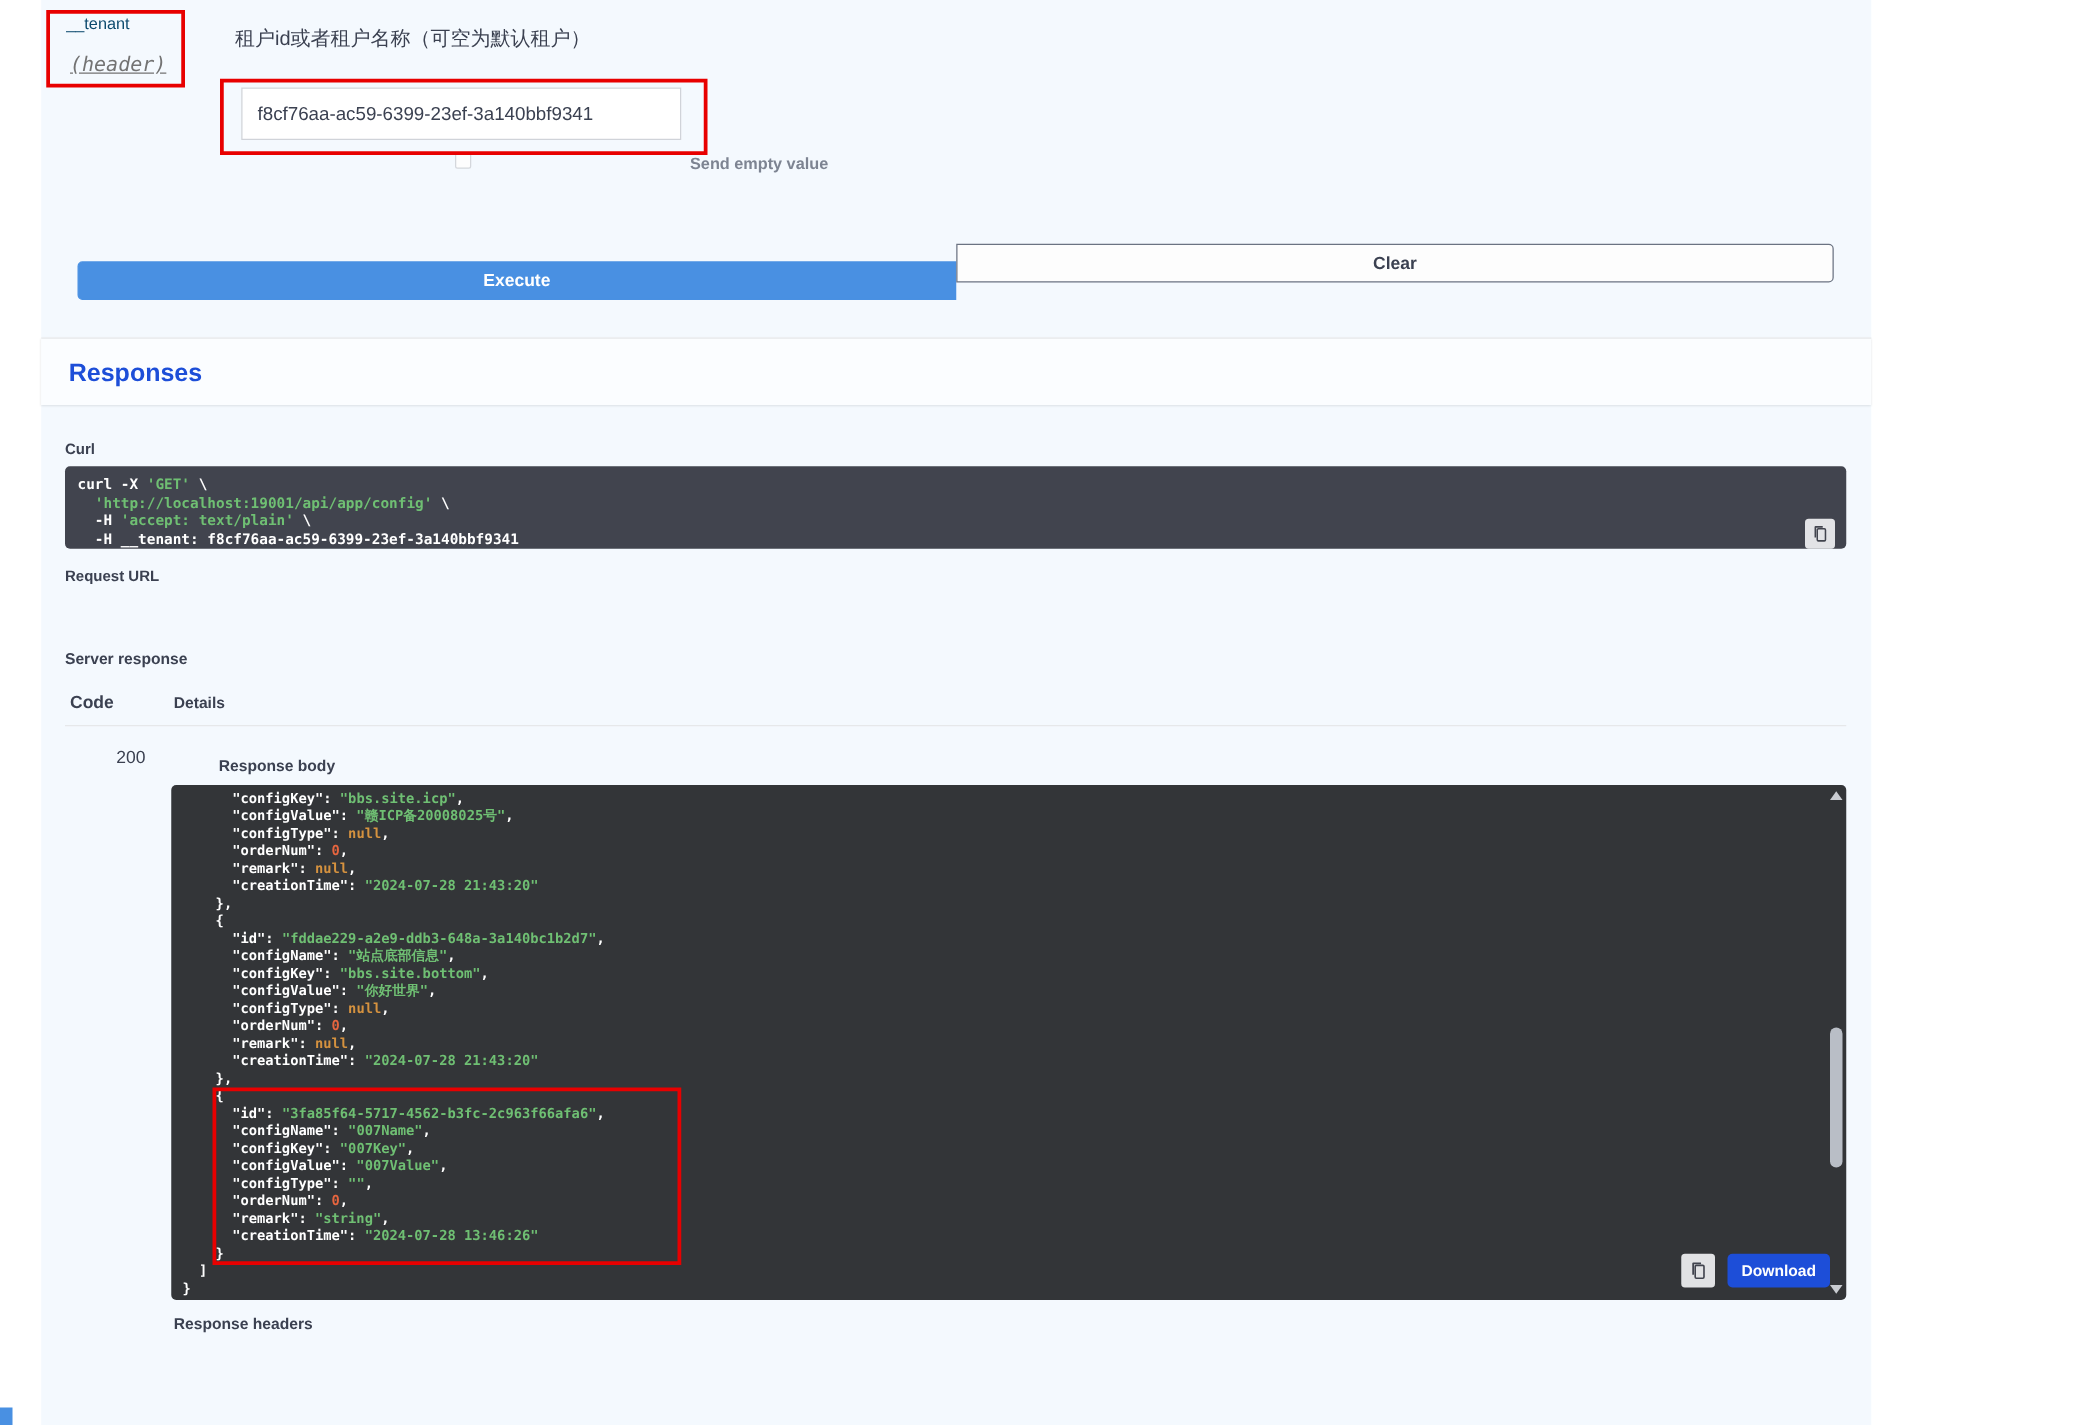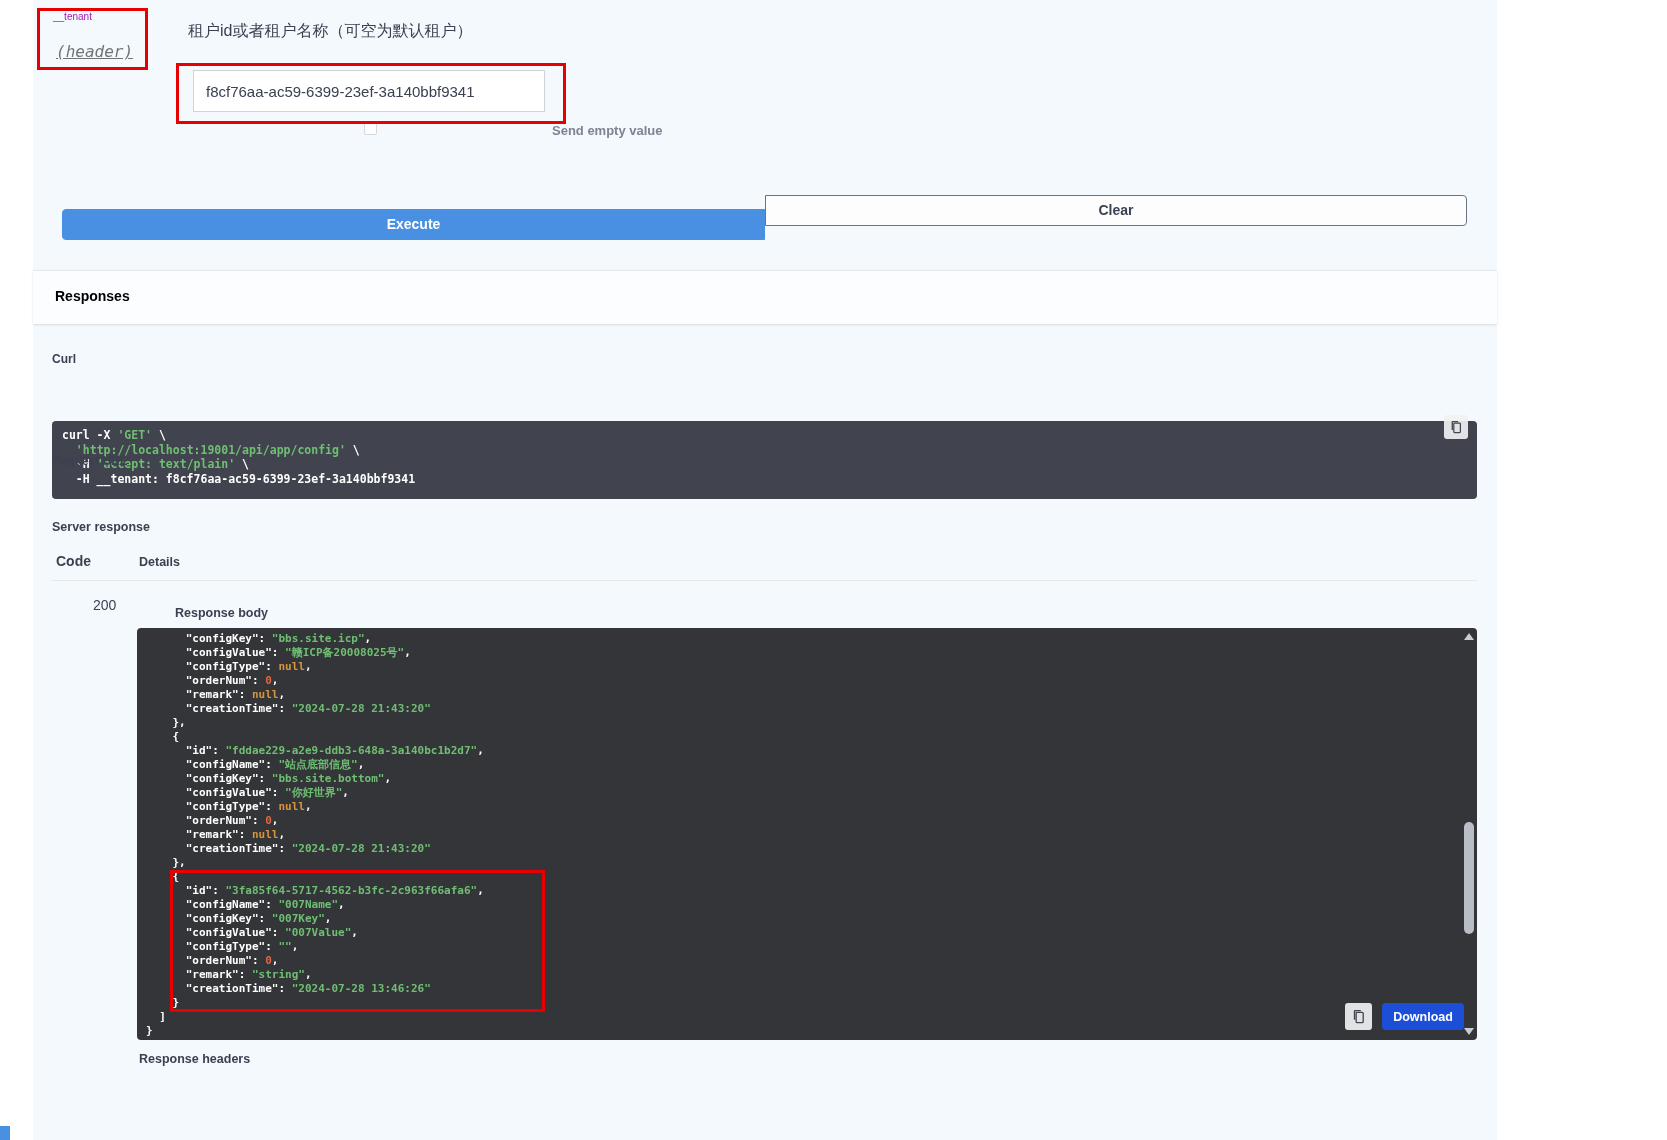--- a/index.html
+++ b/index.html
@@ -6,38 +6,38 @@
   html,body { background:#fff; }
   body { font-family:"Liberation Sans", sans-serif; color:#3b4151; }
   .page { position:relative; width:1667px; height:1140px; background:#fff; overflow:hidden; }
   .abs { position:absolute; }
 
   .opblock { left:33px; top:0; width:1464px; height:1140px; background:#f4f9fe; }
 
   
   .red-box { border:3px solid #e80000; pointer-events:none; z-index:30; background:transparent; }
 
-  .param-name { font-size:10px; color:#a21caf; }
+  .param-name { font-size:13px; color:#0c4a6e; }
   .param-in { font-size:16px; font-style:italic; color:#737373; font-family:"DejaVu Sans Mono", monospace;text-decoration:underline; }
   .param-desc { font-size:16px; color:#3b4151; }
 
   .tenant-input { height:42px; width:352px; border:1px solid #d0d3d9; border-radius:0;
                   padding:0 12px; font-size:15px; color:#3b4151; background:#fff;
                   font-family:"Liberation Sans", sans-serif; }
   .send-empty-label { font-size:13px; font-weight:bold; color:#7d8492; }
   .empty-checkbox { width:13px; height:13px; appearance:none; -webkit-appearance:none;
                     background:#fdfdfd; border:1px solid #d4d7dc; border-radius:2px; }
 
   .btn { font-size:14px; font-weight:bold; text-align:center; line-height:29px; cursor:pointer; }
   .btn-execute { background:#4990e2; color:#fff; border:1px solid #4990e2; border-radius:4px 0 0 4px; }
   .btn-clear { background:#fdfdfd; color:#3b4151; border:1px solid #6b7382; border-radius:0 4px 4px 0; }
 
   .responses-band { background:rgba(255,255,255,.6); border-top:1px solid #e6e8ea;
                     box-shadow:0 1px 2px rgba(0,0,0,.12); }
-  .responses-title { font-size:14px; font-weight:bold; color:#000000; }
+  .responses-title { font-size:20px; font-weight:bold; color:#1d4ed8; }
 
   .sec-label { font-size:12px; font-weight:bold; color:#3b4151;text-align:right; }
   .code-header { font-size:14px; font-weight:bold; color:#3b4151; }
   .details-header { font-size:12.5px; font-weight:bold; color:#3b4151; }
   .status-code { font-size:14px; color:#3b4151;margin-left:37px; }
   .thin-divider { height:1px; background:#e6e8ea; }
 
   .dark-block { background:#41444e; border-radius:4px; color:#fff;
                 font-family:"DejaVu Sans Mono", monospace; }
   .curl-block { padding:7px 10px; font-size:11.5px; line-height:14.5px; font-weight:bold; }
@@ -87,21 +87,21 @@
   <input class="abs empty-checkbox" style="left: 364px; top: 122px;" type="checkbox">
   <div class="abs send-empty-label" style="left:552px; top:123px;">Send empty value</div>
 
   <button class="abs btn btn-execute" style="left:62px; top:209px; width:703px; height:31px;">Execute</button>
   <button class="abs btn btn-clear" style="left:765px; top:195px; width:702px; height:31px;">Clear</button>
 
   <div class="abs responses-band" style="left:33px; top:270px; width:1464px; height:54px;"></div>
   <div class="abs responses-title" style="left:55px; top:288px;">Responses</div>
 
   <div class="abs sec-label" style="left:52px; top:352px;">Curl</div>
-  <div class="abs dark-block curl-block" style="left:52px; top:373px; width:1425px; height:78px;margin-top:48px;">
+  <div class="abs dark-block curl-block" style="left:52px; top:373px; width:1425px; height:66px;">
     <div id="curl-code"><div><span>curl -X </span><span class="tok-str">'GET'</span><span> \</span></div><div><span>  </span><span class="tok-str">'http://localhost:19001/api/app/config'</span><span> \</span></div><div><span>  -H </span><span class="tok-str">'accept: text/plain'</span><span> \</span></div><div><span>  -H __tenant: f8cf76aa-ac59-6399-23ef-3a140bbf9341</span></div></div>
   </div>
   <button class="abs copy-btn" style="left:1444px; top:415px; width:24px; height:24px;">
     <span style="display:flex;">
       <svg width="14" height="14" viewBox="0 0 16 16">
         <path fill="#41444e" d="M10.5 1H4a1 1 0 0 0-1 1v9.5h1.5V2.5h6V1z"></path>
         <rect x="5.5" y="3.5" width="7.5" height="11" rx="1" fill="none" stroke="#41444e" stroke-width="1.4"></rect>
       </svg>
     </span>
   </button>

